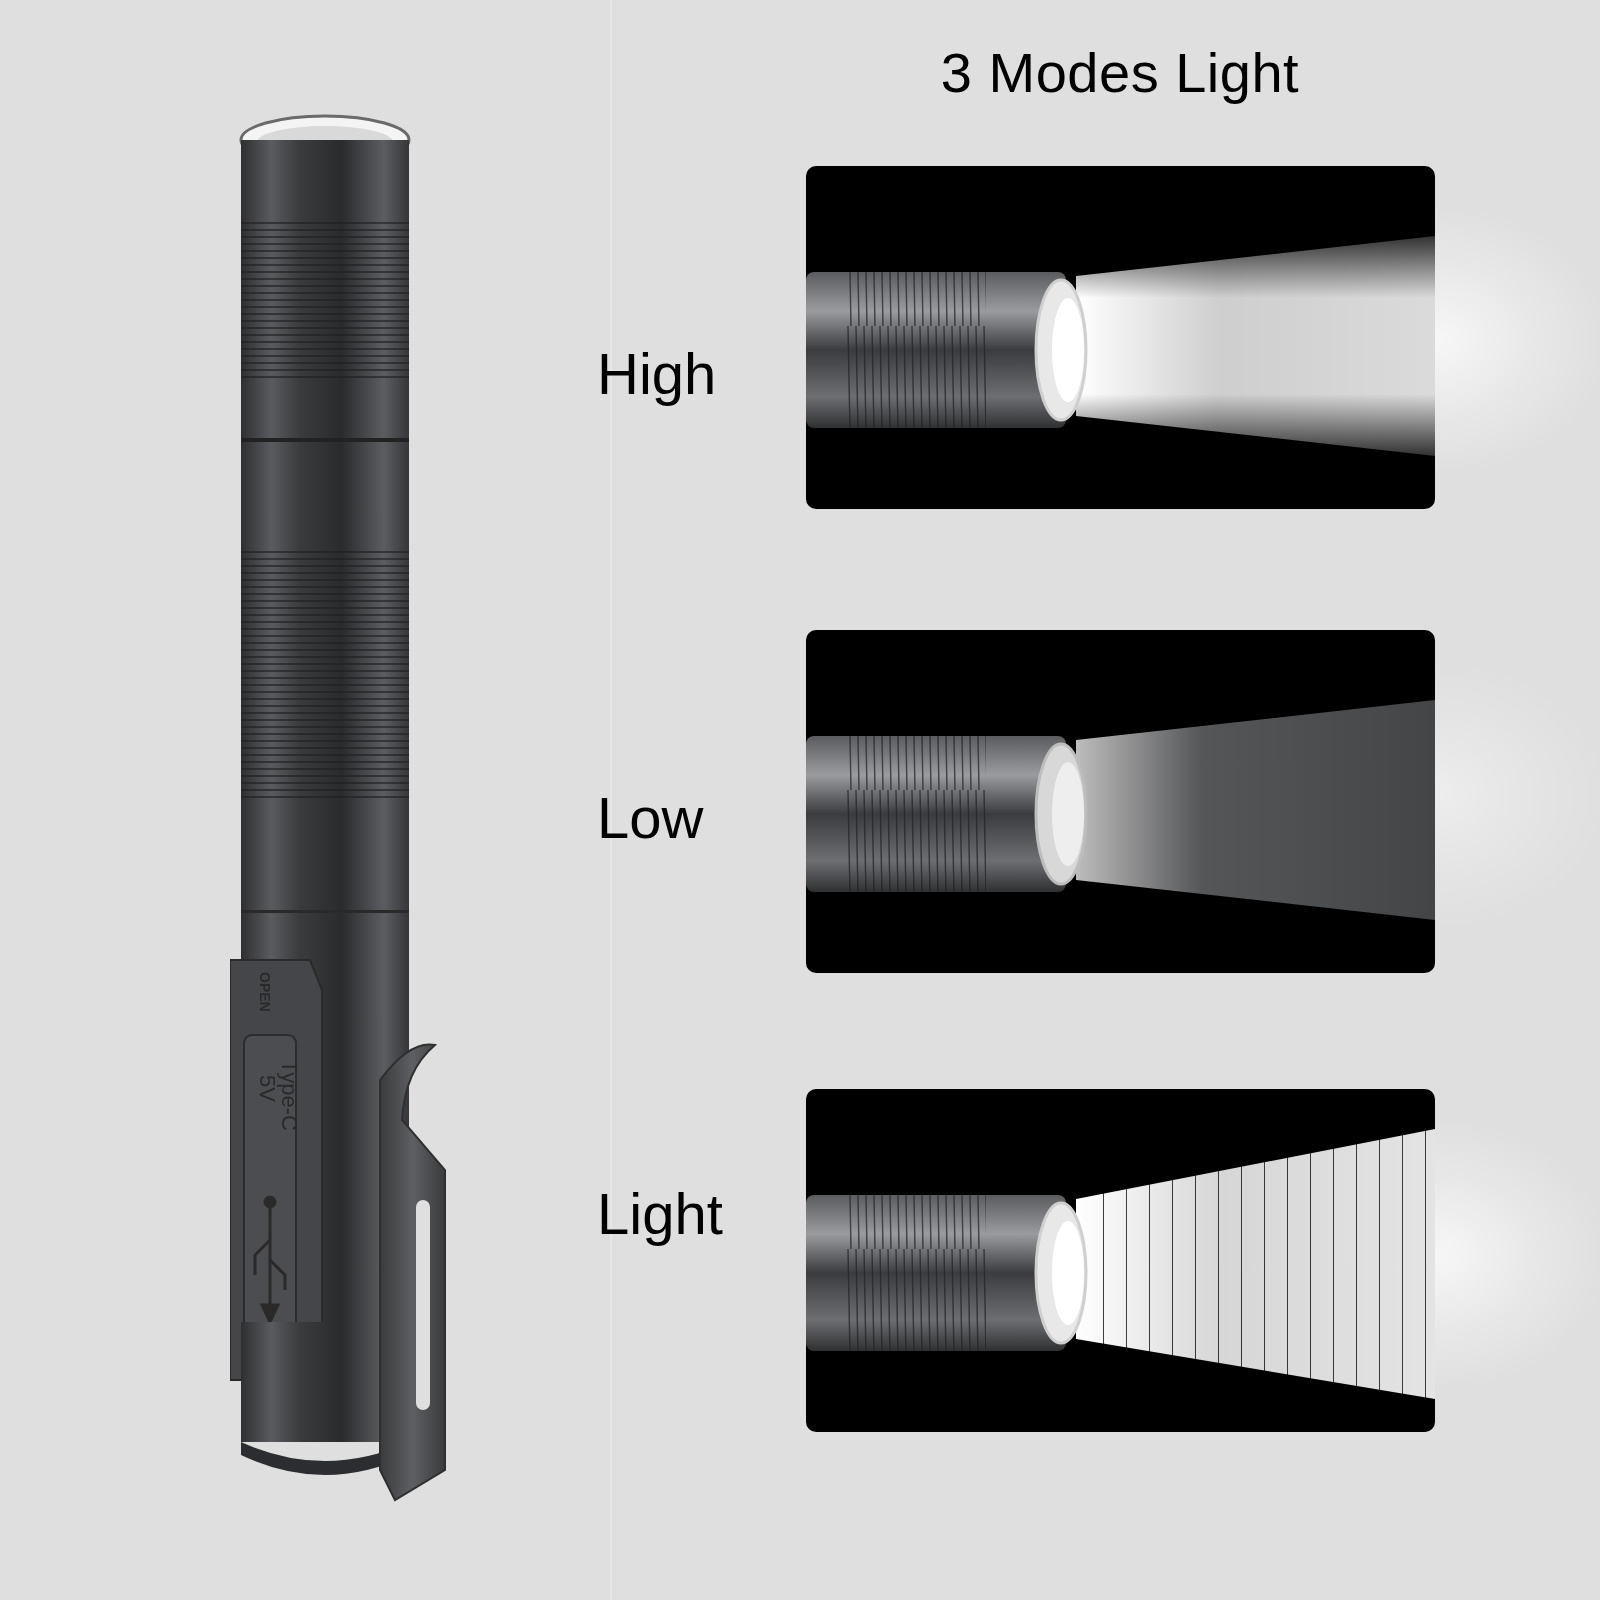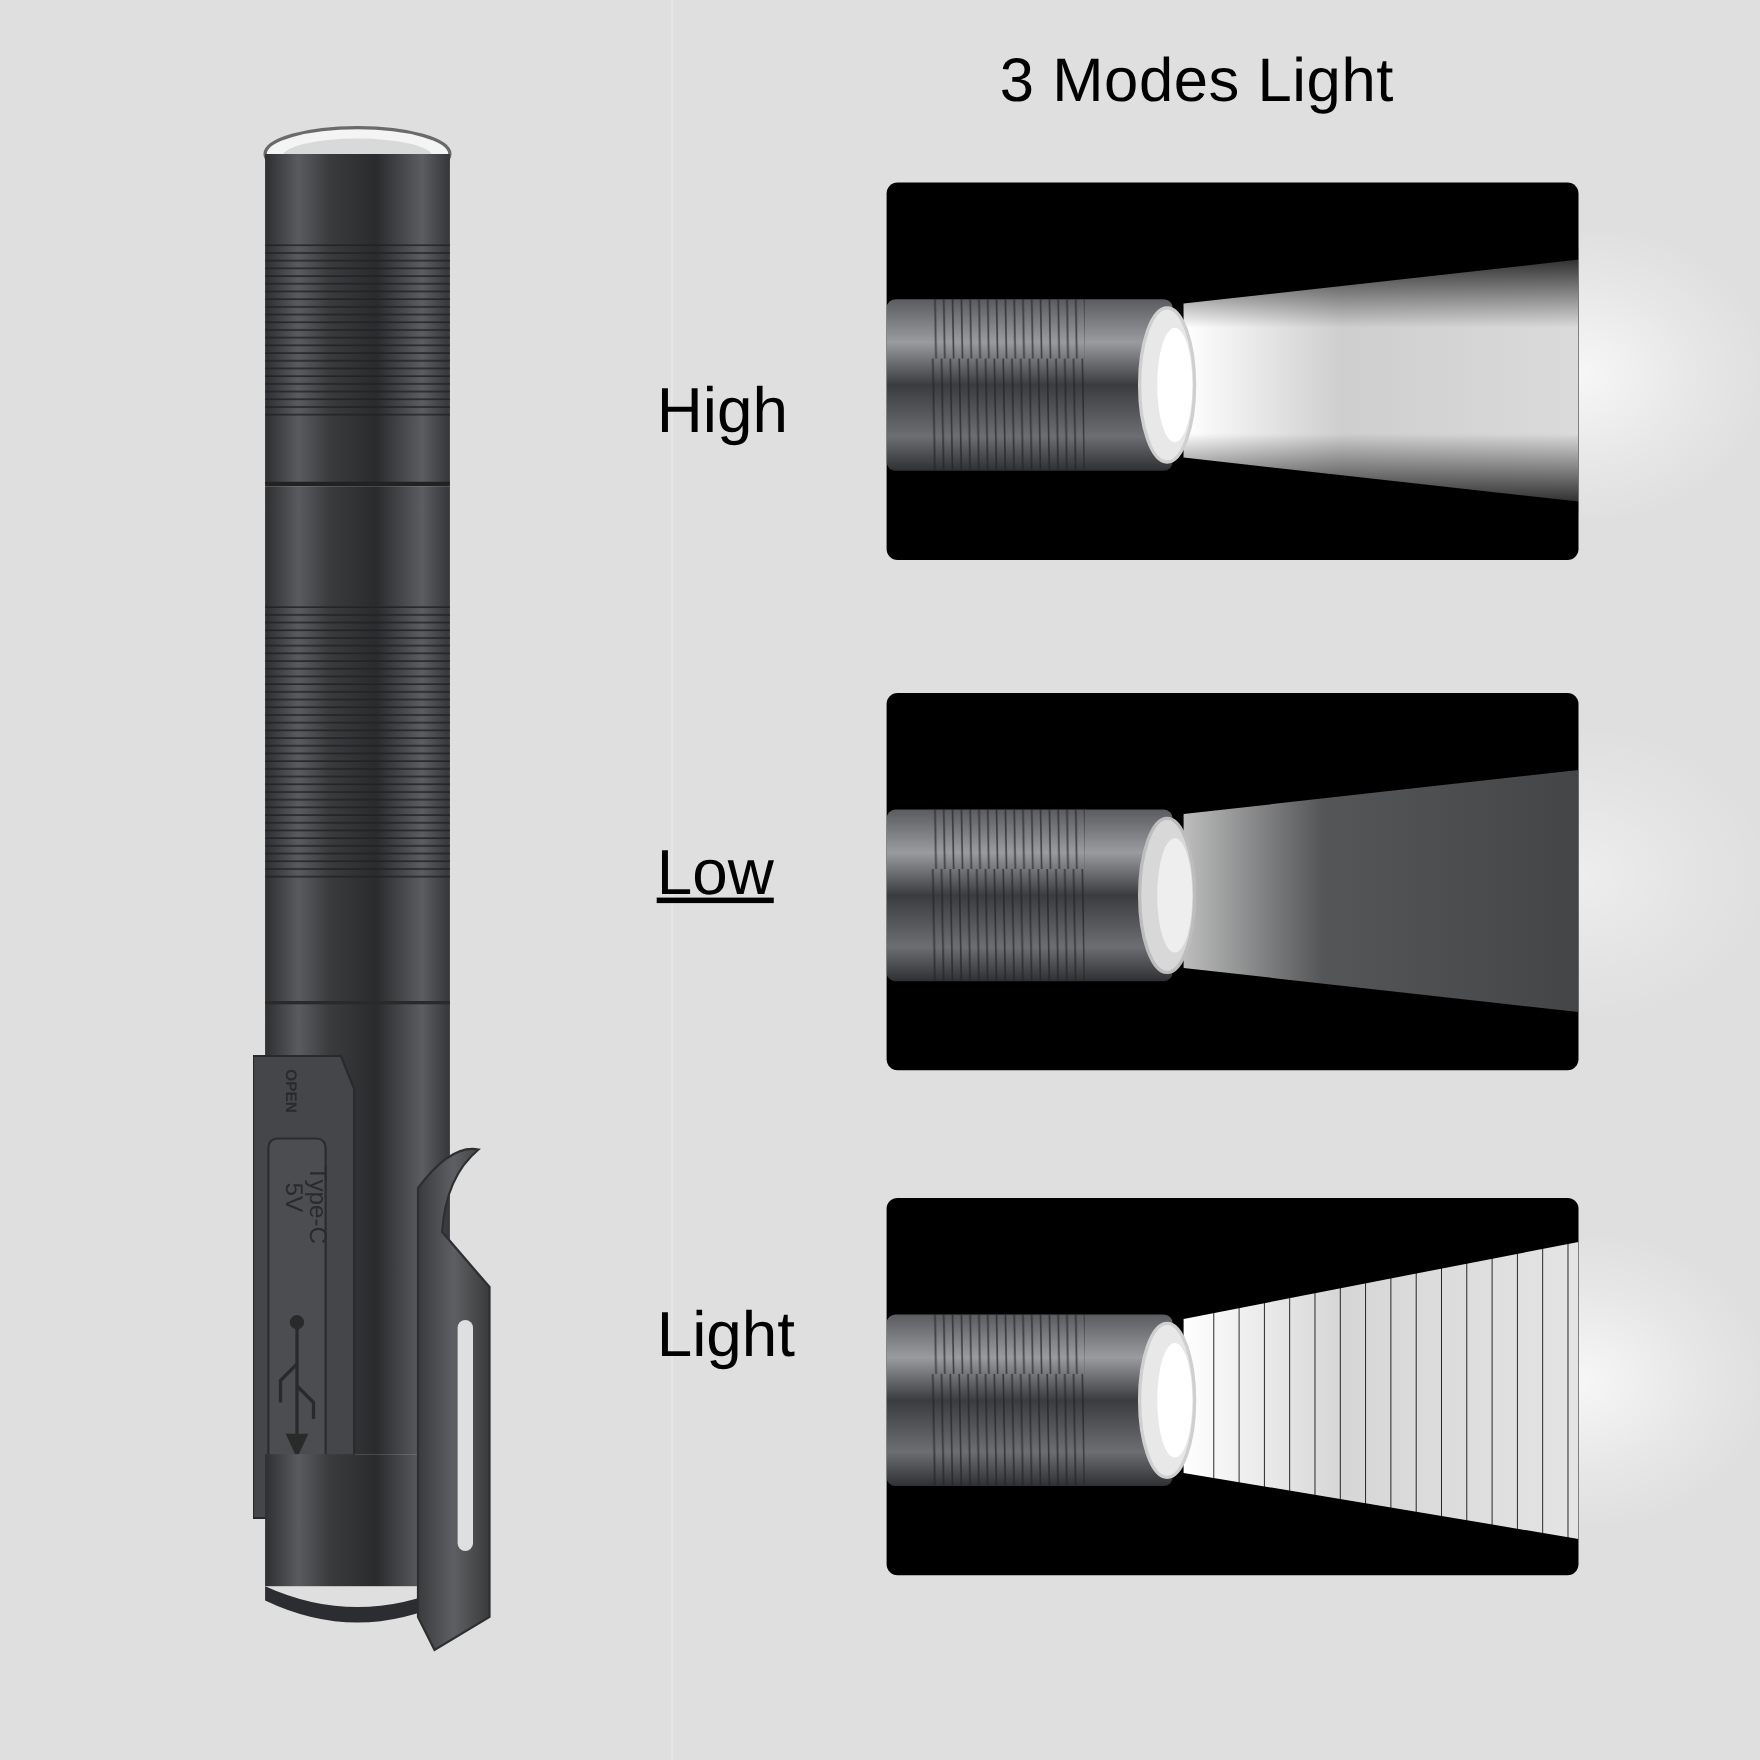--- a/index.html
+++ b/index.html
@@ -3,21 +3,21 @@
   <meta charset="utf-8">
   <style>
     html, body { margin: 0; padding: 0; }
     body {
       width: 1600px; height: 1600px; position: relative; overflow: hidden;
       background: #dfdfdf;
       font-family: "Liberation Sans", sans-serif;
     }
     .divider { position: absolute; left: 610px; top: 0; width: 2px; height: 1600px; background: #e6e6e6; }
     .title {
-      position: absolute; left: 768px; width: 640px; top: 40px; text-align: center;
+      position: absolute; left: 800px; width: 640px; top: 40px; text-align: center;
       font-size: 56px; color: #000; letter-spacing: 0.5px;
     }
     .mode-label { position: absolute; left: 597px; font-size: 58px; color: #000; text-align: center; }
 
     
     .torch { position: absolute; left: 230px; top: 110px; width: 240px; height: 1420px; }
     .torch svg { width: 100%; height: 100%; }
 
     
     .panel {
@@ -86,21 +86,21 @@
 
     <rect x="11" y="1212" width="168" height="120" fill="url(#metal)"></rect>
     <path d="M11 1332 Q95 1370 179 1332 L179 1345 Q95 1385 11 1345 Z" fill="#2c2d30"></path>
 
     <path d="M150 970 Q180 930 205 935 Q175 960 172 1010 L215 1060 L215 1360 L165 1390 L150 1360 Z" fill="url(#clipg)" stroke="#2e2f31" stroke-width="2"></path>
     <rect x="186" y="1090" width="14" height="210" rx="7" fill="#dfdfdf"></rect>
   </svg>
 </div>
 
 <div class="mode-label" style="top:340px;">High</div>
-<div class="mode-label" style="top:760px;text-decoration:underline;">Low</div>
+<div class="mode-label" style="top:784px;">Low</div>
 <div class="mode-label" style="top:1180px;">Light</div>
 
 <div class="glow-out" style="top:210px;"></div>
 <div class="glow-out" style="top:665px; opacity:0.6;"></div>
 <div class="glow-out" style="top:1125px;"></div>
 
 <div class="panel" style="top:166px;">
   <svg viewBox="0 0 629 343" xmlns="http://www.w3.org/2000/svg">
     <defs>
       <linearGradient id="beamH" x1="0" x2="1" y1="0" y2="0">

